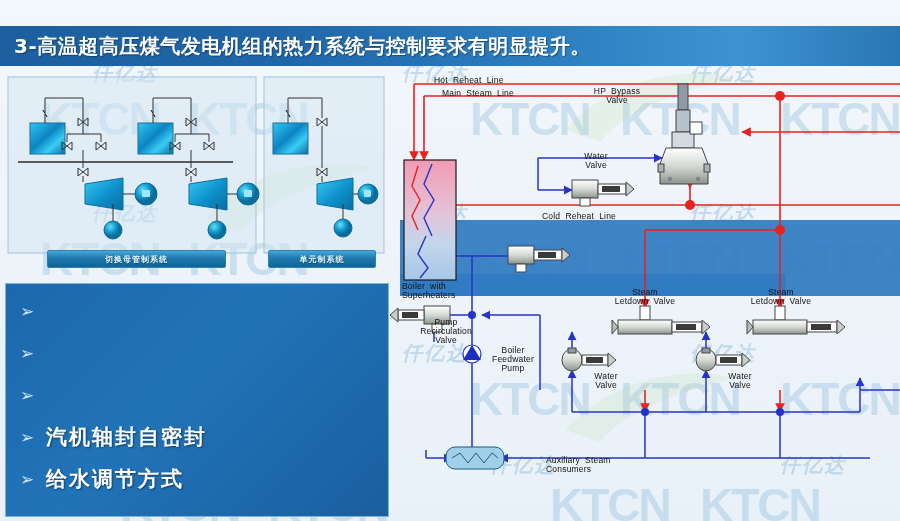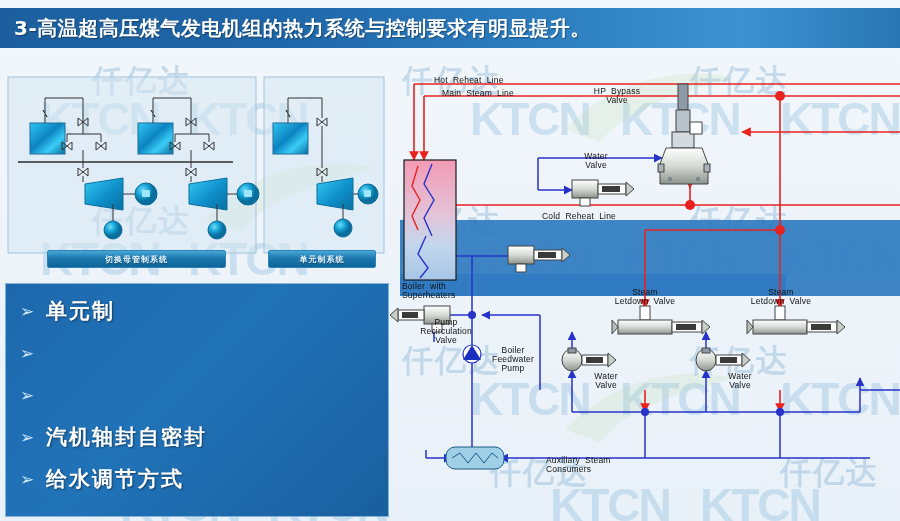--- a/index.html
+++ b/index.html
@@ -8,26 +8,26 @@
     background:#ffffff;
     font-family:"Liberation Sans","DejaVu Sans",sans-serif;
   }
   #root{position:absolute;inset:0;width:900px;height:521px;overflow:hidden;}
 
   
   .page-bg{position:absolute;inset:0;background:
      linear-gradient(180deg,#f2f7fb 0%, #eef4fa 40%, #e9f1f8 100%);}
   .wm{position:absolute;color:rgba(120,170,210,.30);font-weight:bold;
       white-space:nowrap;pointer-events:none;user-select:none;}
-  .wm-cn{font-size:31px;letter-spacing:2px;color:rgba(110,165,205,.33);}
+  .wm-cn{font-size:20px;letter-spacing:2px;color:rgba(110,165,205,.33);font-style:italic;}
   .wm-en{font-size:46px;letter-spacing:-2px;color:rgba(120,175,215,.30);}
   .wm-leaf{position:absolute;pointer-events:none;opacity:.5;}
 
   
-  .titlebar{position:absolute;left:0;top:8px;width:900px;height:40px;
+  .titlebar{position:absolute;left:0;top:26px;width:900px;height:40px;
      background:linear-gradient(90deg,#1d5f9e 0%,#1f66a8 30%,#2d7fc0 62%,#3d93d2 82%,#2a76b4 100%);
      display:flex;align-items:center;}
   .titlebar .t{color:#ffffff;font-size:20px;font-weight:bold;padding-left:14px;
      letter-spacing:.5px;text-shadow:1px 1px 1px rgba(0,0,0,.35);
      font-family:"DejaVu Sans","Liberation Sans",sans-serif;}
 
   
   .leftTop{position:absolute;left:5px;top:76px;width:382px;height:196px;}
   .capBtn{position:absolute;height:16px;border:1px solid #2d83b8;border-radius:2px;
      background:linear-gradient(180deg,#47a8d8 0%,#1d78ae 45%,#0e6598 100%);
@@ -194,21 +194,20 @@
       </g>
     </svg>
   </div>
 
   <div class="capBtn cap-b">单元制系统</div>
   <div class="capBtn cap-a">切换母管制系统</div>
 
   <div class="bullets">
     <div class="bRow" style="top:12px;">
       <span class="bArrow">➢</span>
-      <span class="bTxt">单元制</span>
     </div>
     <div class="bRow" style="top:54px;">
       <span class="bArrow">➢</span>
     </div>
     <div class="bRow" style="top:96px;">
       <span class="bArrow">➢</span>
     </div>
     <div class="bRow" style="top:138px;">
       <span class="bArrow">➢</span>
       <span class="bTxt">汽机轴封自密封</span>

